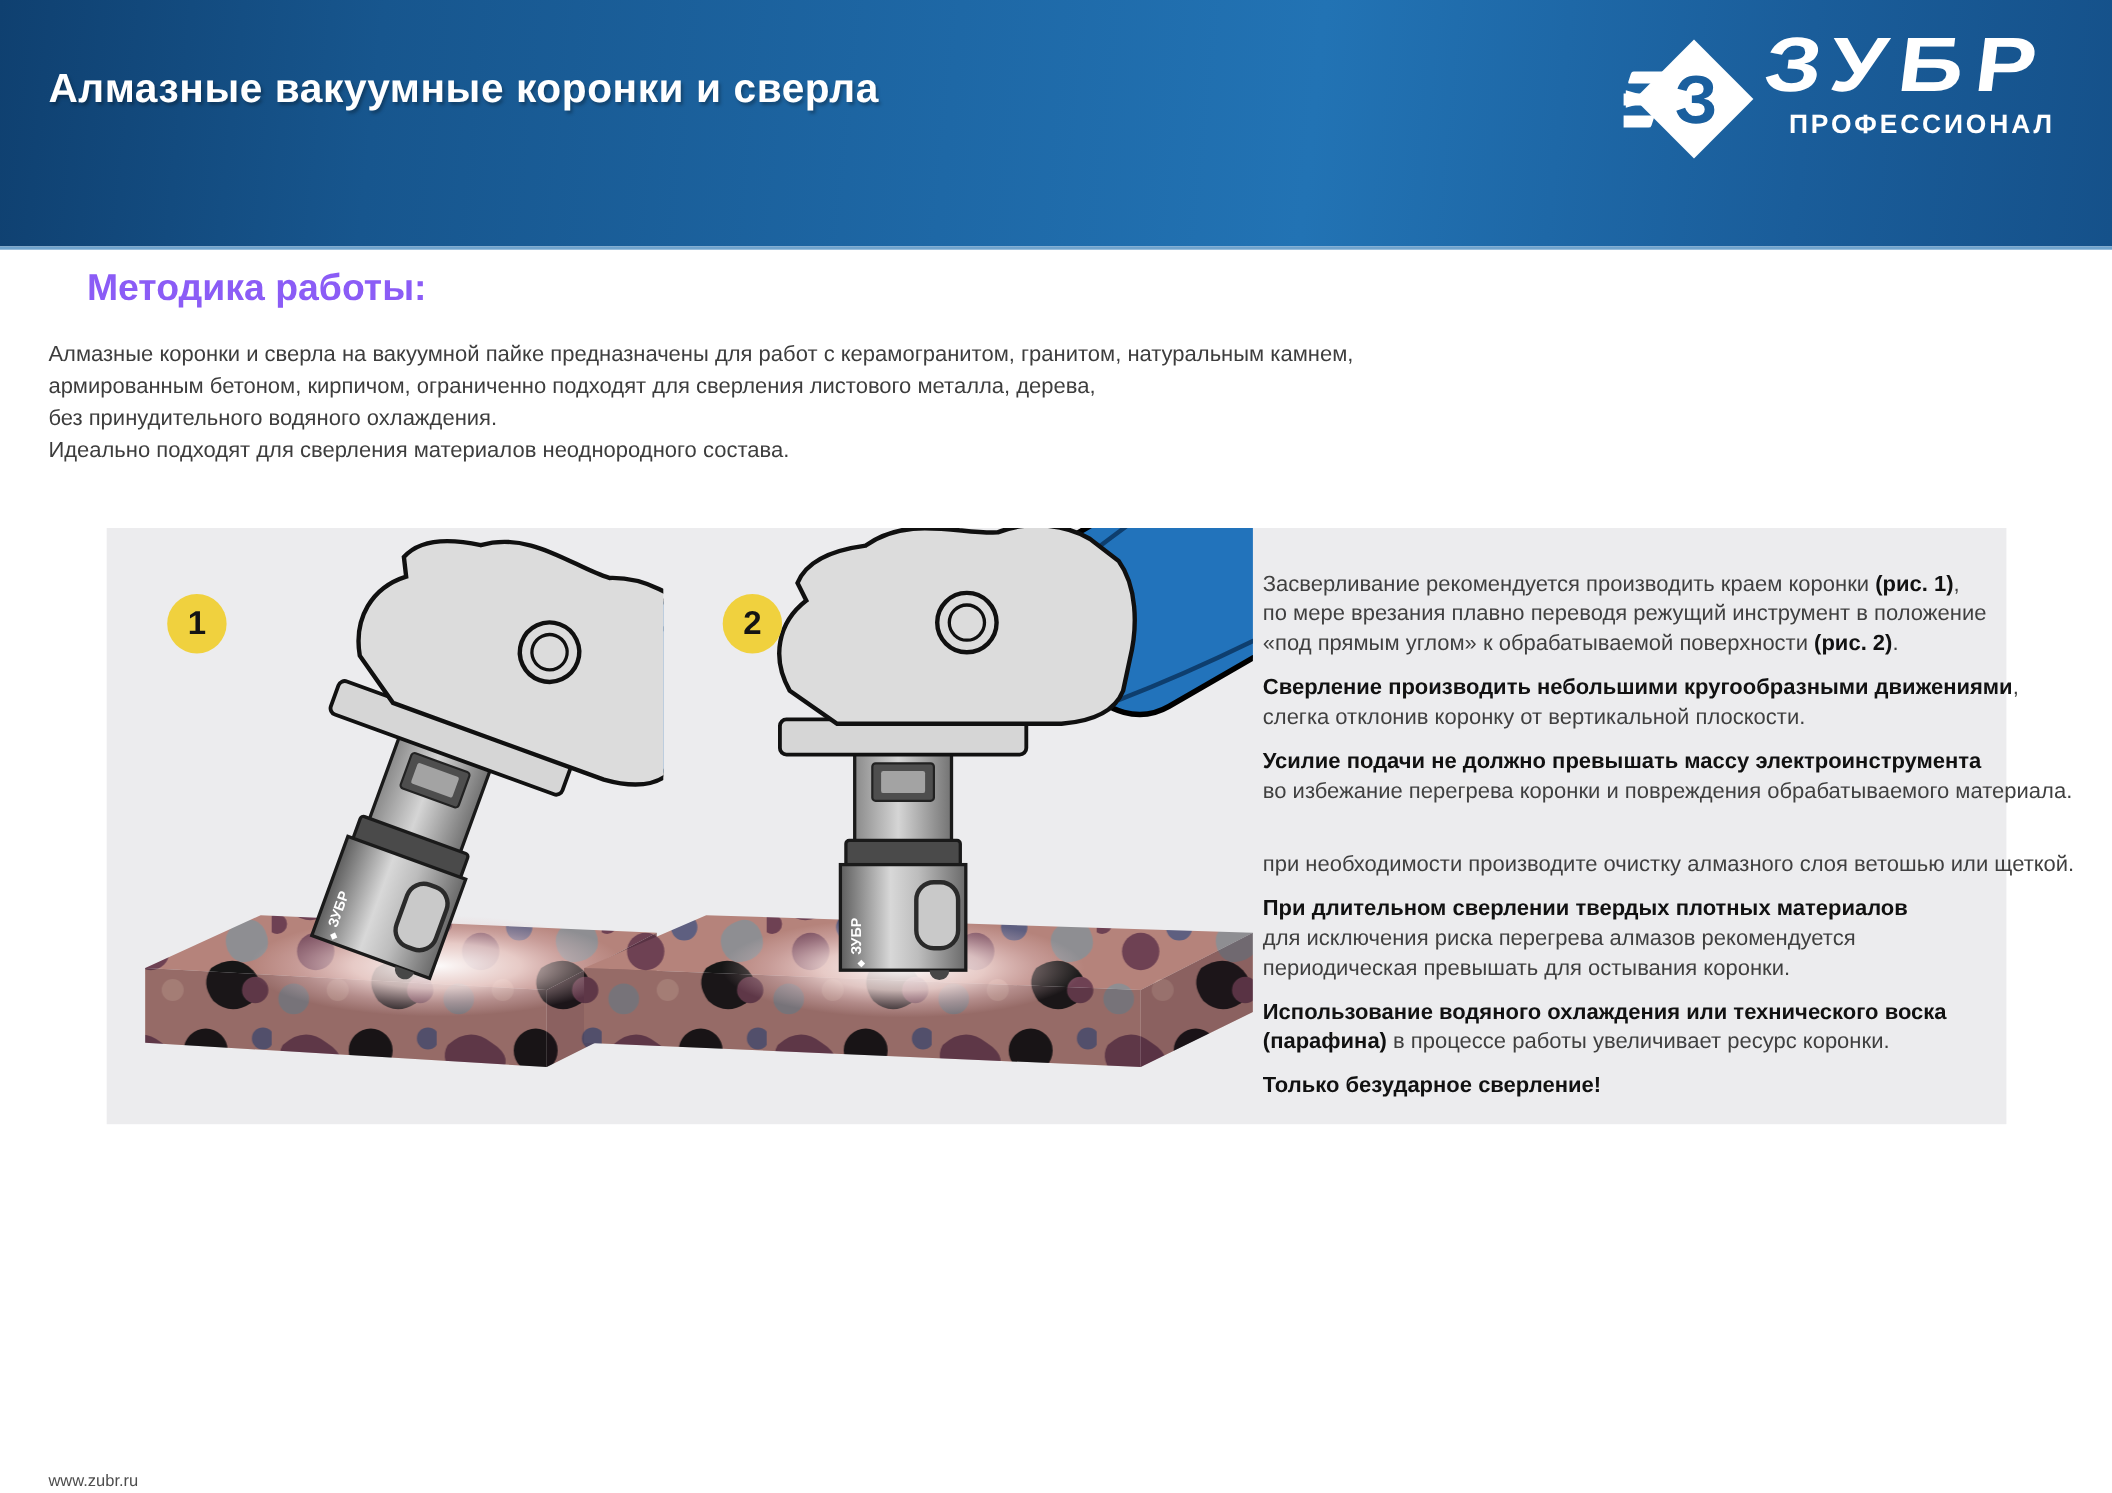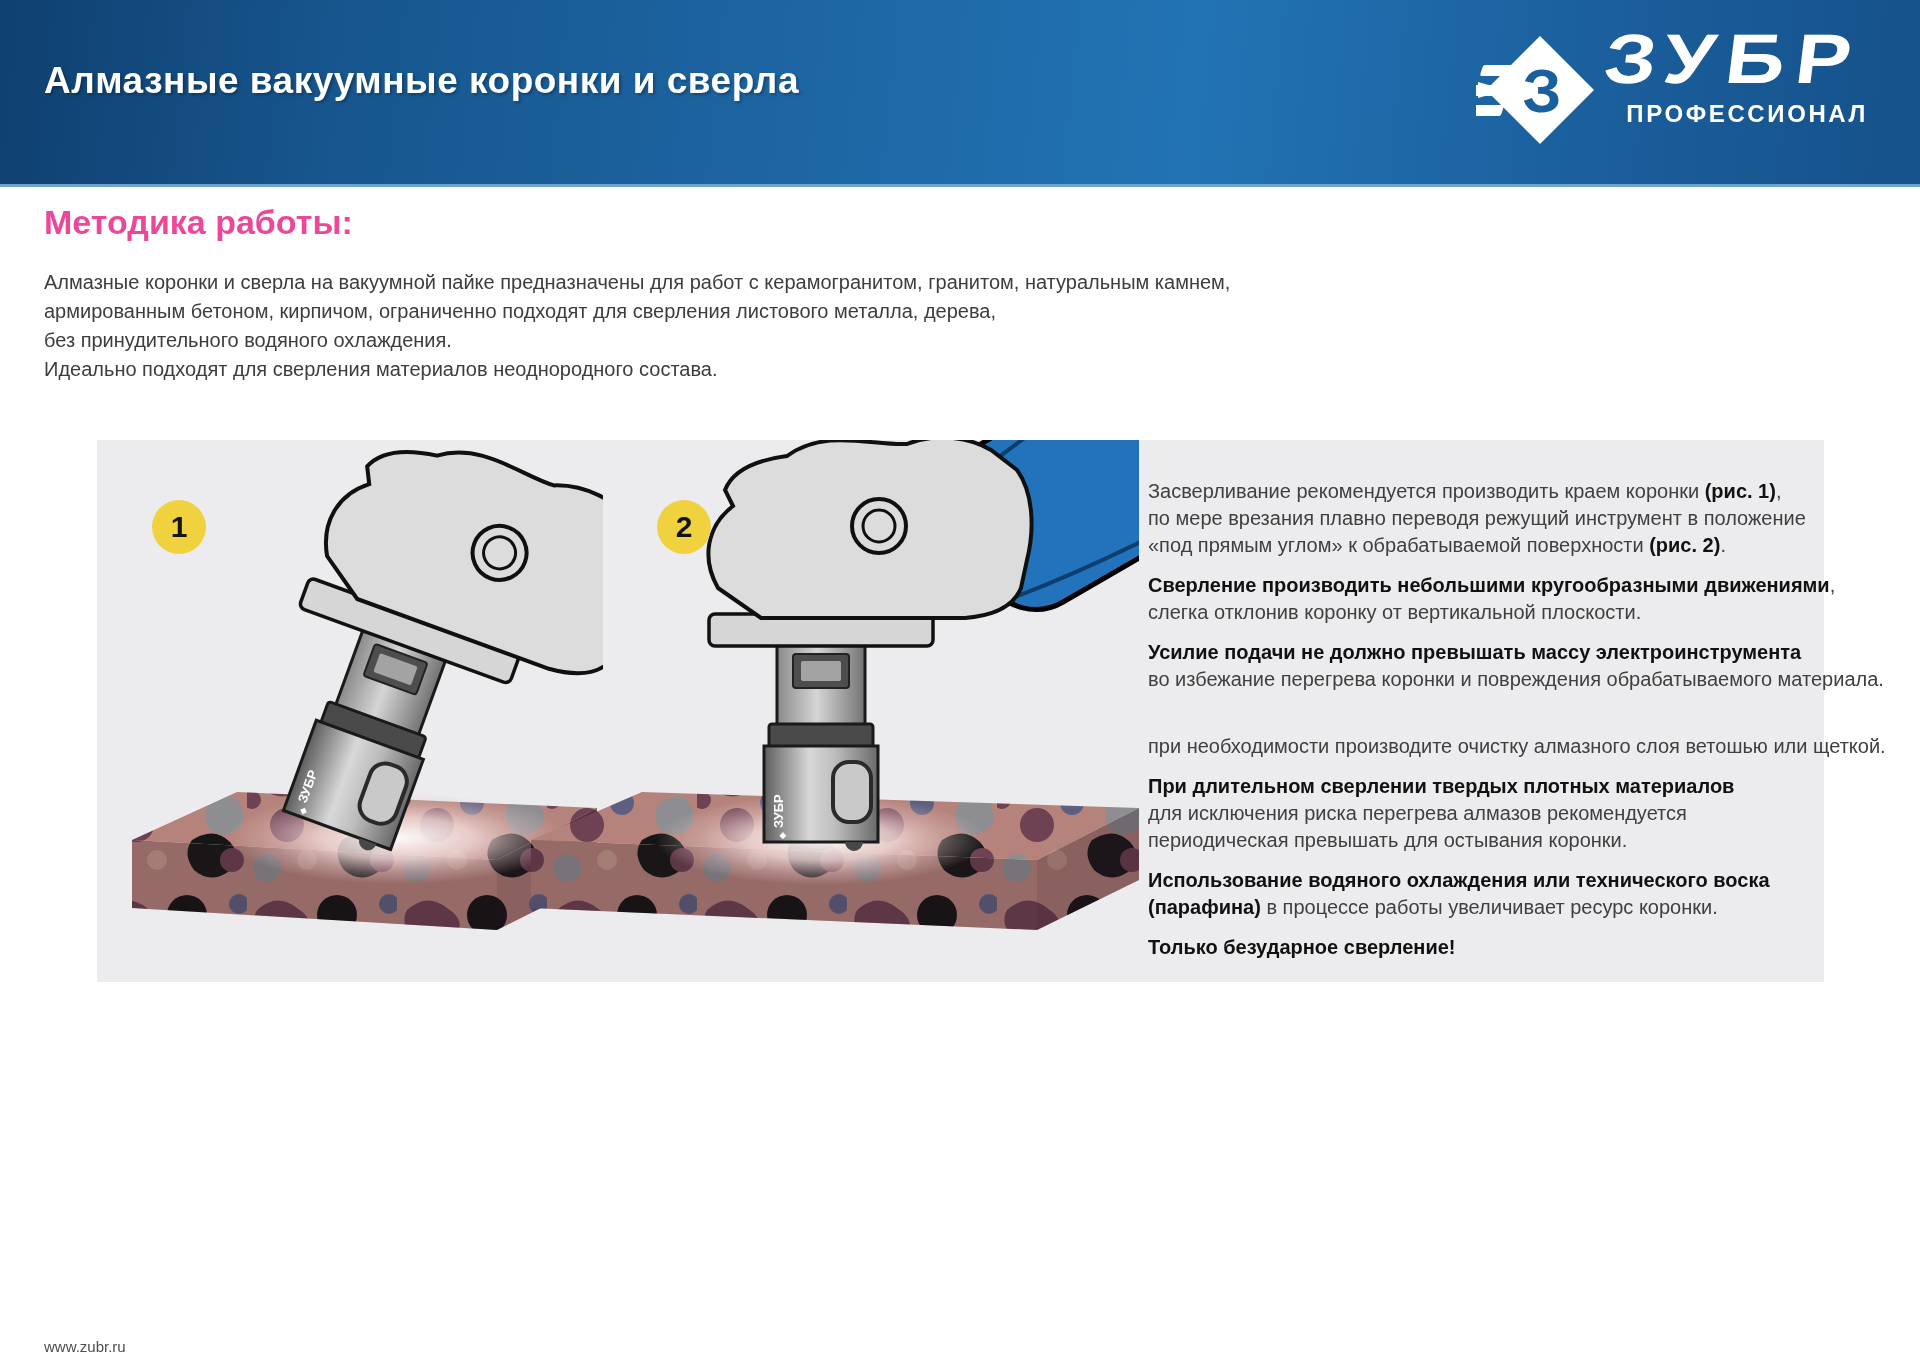--- a/index.html
+++ b/index.html
@@ -1,36 +1,36 @@
 <!DOCTYPE html>
 <html><head>
 <meta charset="utf-8">
 <style>
   * { margin:0; padding:0; box-sizing:border-box; }
   html,body { width:1920px; height:1357px; background:#ffffff;
               font-family:"Liberation Sans", sans-serif; overflow:hidden; }
 
   
-  .header { position:relative; height:187px;
+  .header { position:relative; height:227px;
     background:linear-gradient(96deg,#0f4070 0%,#17568e 18%,#1e68a6 45%,#2273b4 62%,#1a5d9a 85%,#15518a 100%);
     border-bottom:3px solid #6fa3cd; }
   .page-title { position:absolute; left:44px; top:60px; color:#ffffff;
     font-size:37px; font-weight:bold; letter-spacing:.5px;
     text-shadow:2px 2px 3px rgba(0,0,0,.28); }
   .logo { position:absolute; right:52px; top:26px; display:flex; align-items:flex-start; }
   .logo-mark { width:122px; height:116px; margin-right:8px; margin-top:6px; }
   .logo-text { display:flex; flex-direction:column; align-items:flex-end; }
   .logo-name { color:#fff; font-weight:bold; font-size:70px; line-height:.95;
     letter-spacing:9px; transform:skewX(-7deg) scaleX(1.18); transform-origin:right center;
     margin-right:6px; }
   .logo-tagline { color:#fff; font-weight:bold; font-size:24px; letter-spacing:2.6px; margin-top:7px;margin-left:20px; }
 
   
   .main { padding:16px 44px 0 44px; }
-  .section-heading { font-size:34px; font-weight:bold; color:#ec4899; margin-bottom:26px; }
+  .section-heading { font-size:34px; font-weight:bold; color:#8b5cf6; margin-bottom:26px;margin-left:35px; }
   .intro-line { font-size:20px; line-height:29px; color:#3d3d3d; }
 
   
   .panel { position:relative; margin:56px 52px 0 53px; height:542px; background:#ececee; }
   .figs-svg { position:absolute; left:0; top:0; }
   .fig-badge { position:absolute; width:54px; height:54px; border-radius:50%;
     background:#f0d13e; color:#141414; font-size:30px; font-weight:bold;
     display:flex; align-items:center; justify-content:center; }
   #badge1 { left:55px; top:60px; }
   #badge2 { left:560px; top:60px; }

